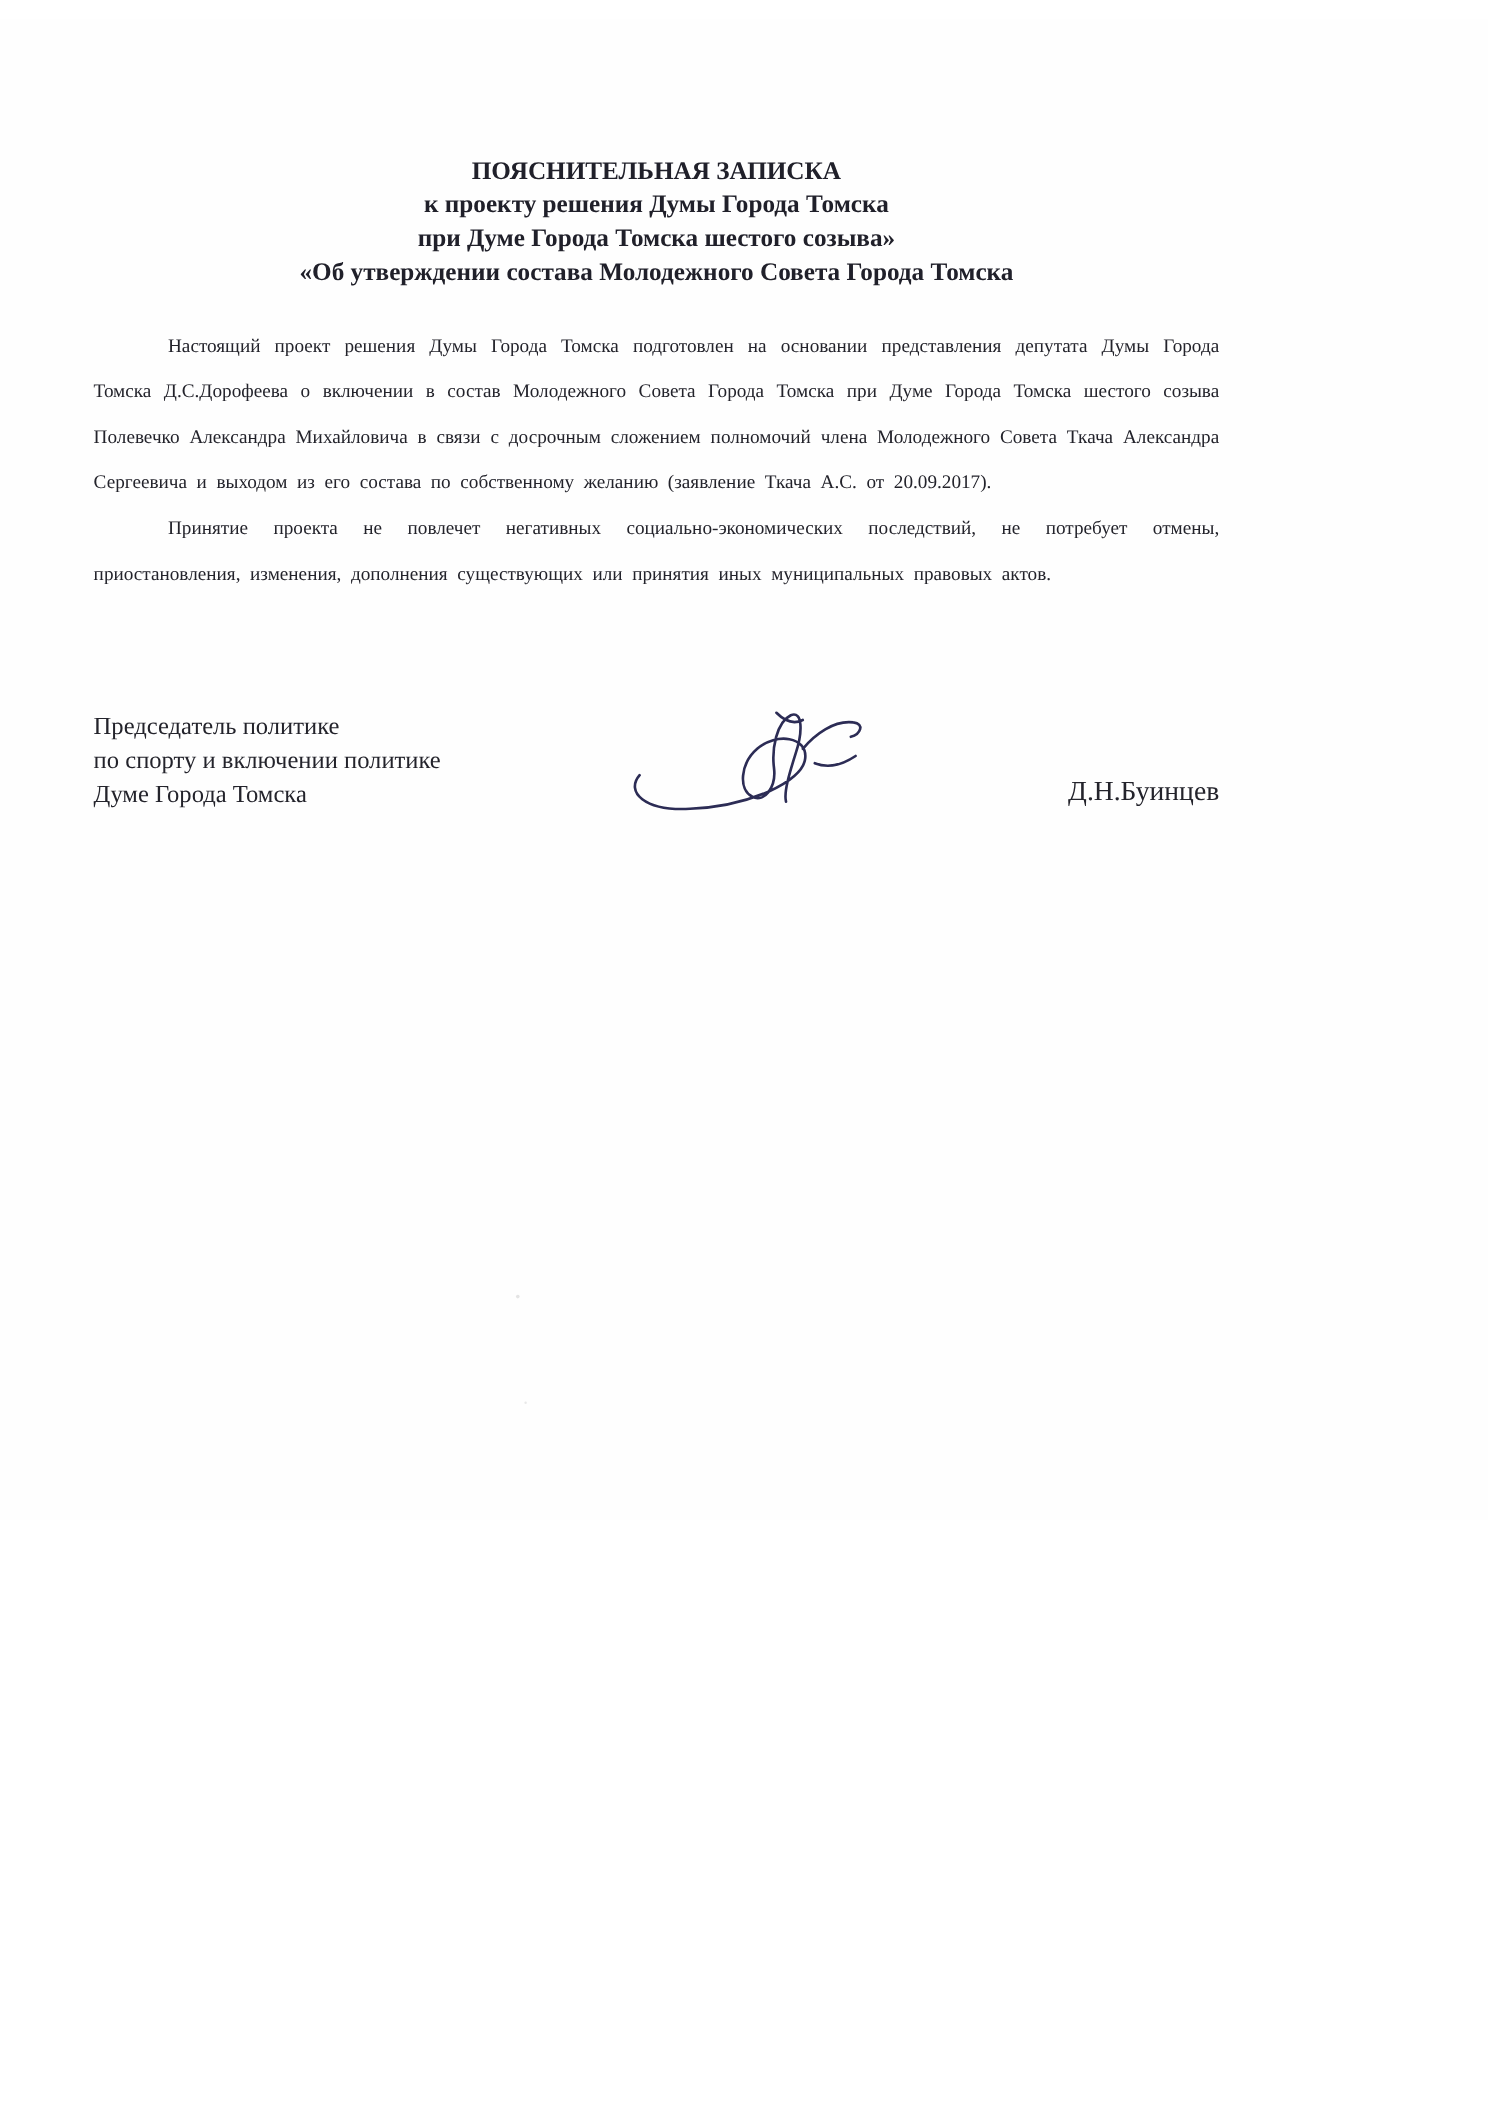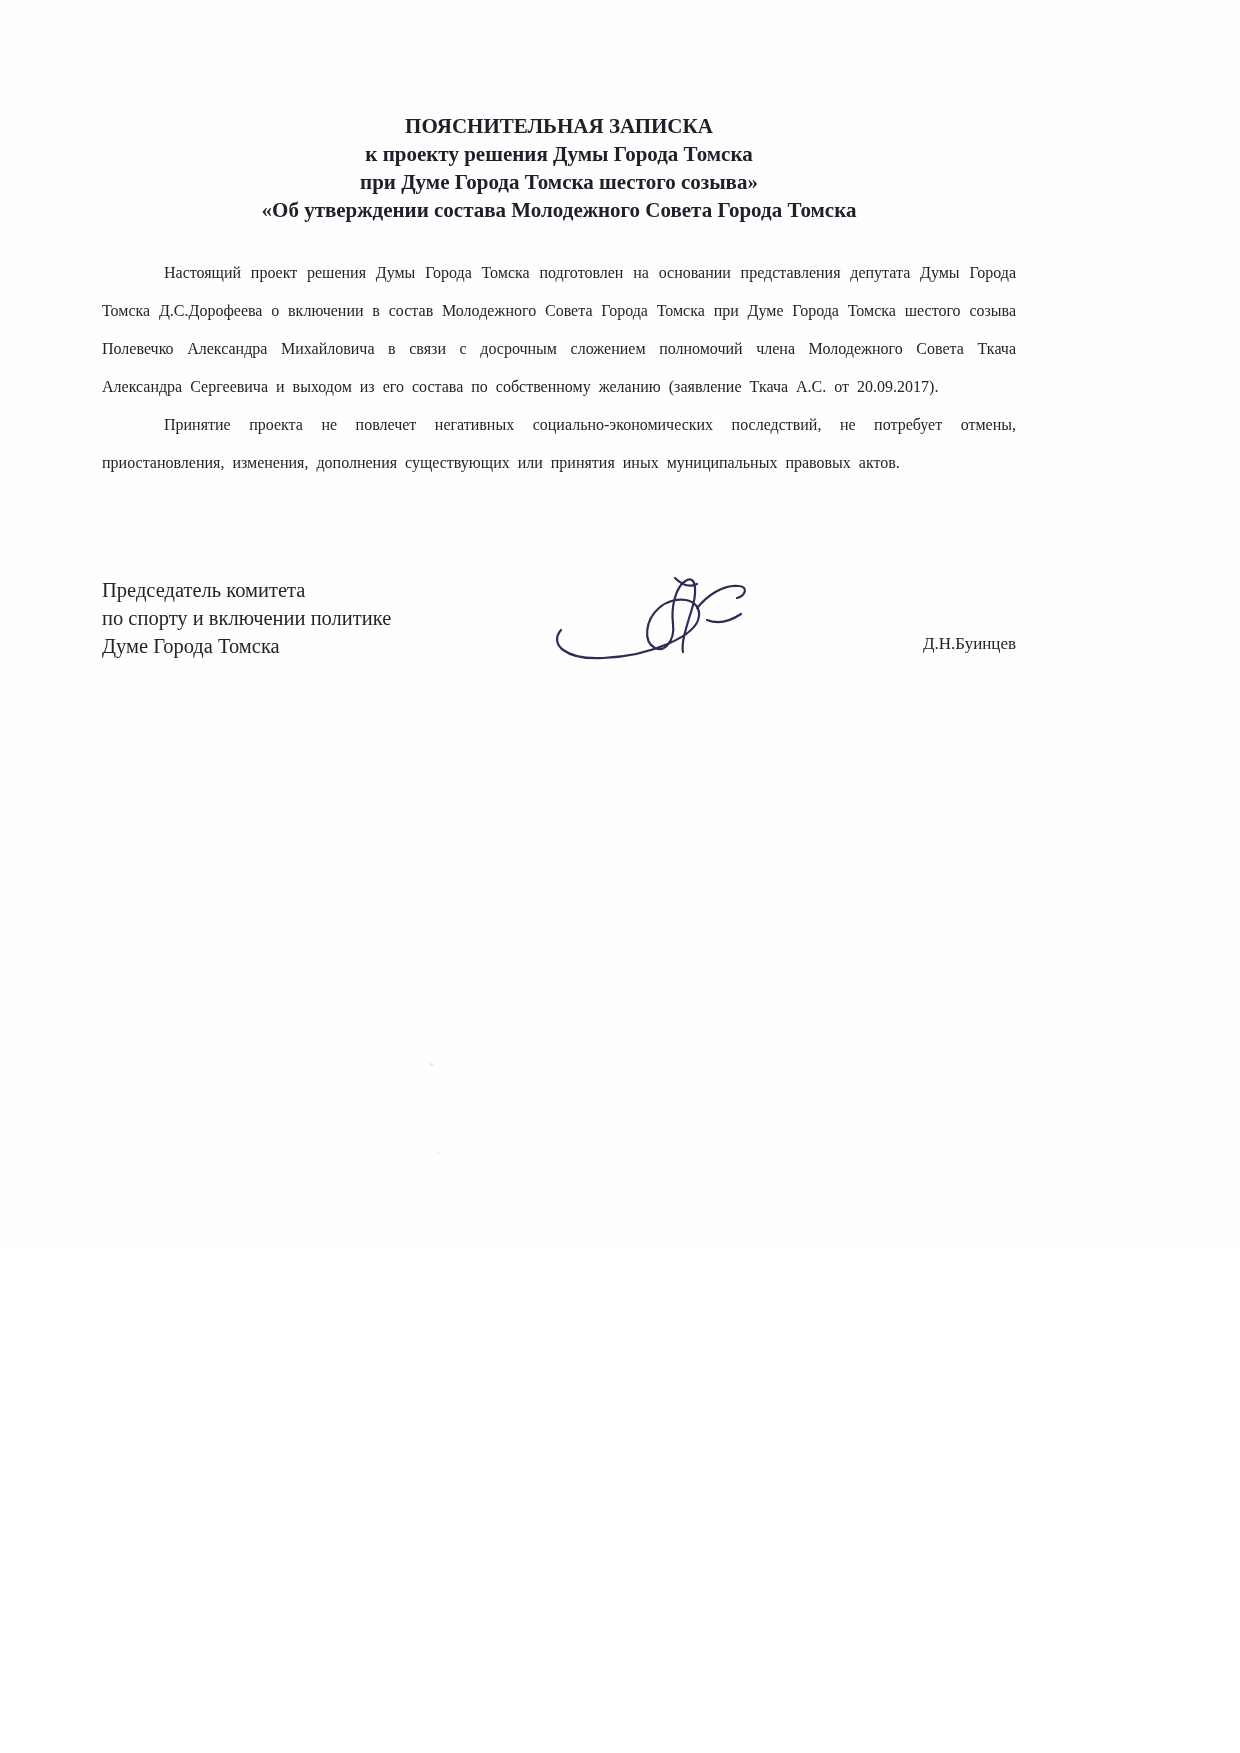--- a/index.html
+++ b/index.html
@@ -4,27 +4,27 @@
 <style>
   html, body {
     margin: 0;
     padding: 0;
     background: #ffffff;
   }
   .page {
     position: relative;
     width: 1240px;
     height: 1251px;
-    margin: 0 auto;
+    margin: 16px auto;
     background: #fefefe;
     color: #23232b;
     font-family: "Liberation Serif", "DejaVu Serif", serif;
     overflow: hidden;
     box-sizing: border-box;
-    padding: 112px 224px 0 102px;
+    padding: 112px 224px 0 78px;
   }
   .title-block {
     text-align: center;
     font-weight: bold;
     font-size: 21px;
     line-height: 28px;
     color: #20202a;
   }
   .title-block .title-line {
     white-space: normal;
@@ -51,21 +51,21 @@
     font-size: 20.5px;
     line-height: 28px;
   }
   .sig-scribble-wrap {
     position: relative;
     width: 220px;
     height: 100px;
     margin-bottom: -8px;
   }
   .sig-name {
-    font-size: 17px;
+    font-size: 23px;
     line-height: 28px;
     padding-bottom: 2px;
   }
   
   .speck {
     position: absolute;
     background: #c9c9c9;
     border-radius: 50%;
   }
   .speck-1 { width: 3px; height: 3px; left: 430px; top: 1063px; opacity: .5; }
@@ -83,21 +83,21 @@
     <div class="title-line">«Об утверждении состава Молодежного Совета Города Томска</div>
   </div>
 
   <div class="body-block">
     <p>Настоящий проект решения Думы Города Томска подготовлен на основании представления депутата Думы Города Томска Д.С.Дорофеева о включении в состав Молодежного Совета Города Томска при Думе Города Томска шестого созыва Полевечко Александра Михайловича в связи с досрочным сложением полномочий члена Молодежного Совета Ткача Александра Сергеевича и выходом из его состава по собственному желанию (заявление Ткача А.С. от 20.09.2017).</p>
     <p>Принятие проекта не повлечет негативных социально-экономических последствий, не потребует отмены, приостановления, изменения, дополнения существующих или принятия иных муниципальных правовых актов.</p>
   </div>
 
   <div class="sig-row">
     <div class="sig-left">
-      <div>Председатель комитета</div>
+      <div>Председатель политике</div>
       <div>по спорту и включении политике</div>
       <div>Думе Города Томска</div>
     </div>
 
     <div class="sig-scribble-wrap">
       <svg width="220" height="100" viewBox="0 0 220 100" aria-hidden="true">
         <g fill="none" stroke="#2c2c55" stroke-width="2.2" stroke-linecap="round">
           <path d="M14,62 C2,76 18,92 56,90 C104,88 150,68 152,48 C154,30 128,26 112,40 C98,52 96,74 108,80 C118,85 128,72 126,56 C124,40 128,18 140,12 C150,8 150,26 144,44 C139,60 134,76 136,84"></path>
           <path d="M150,40 C160,28 176,16 192,18 C202,19 198,28 190,30"></path>
           <path d="M128,10 C134,16 142,20 150,16"></path>

